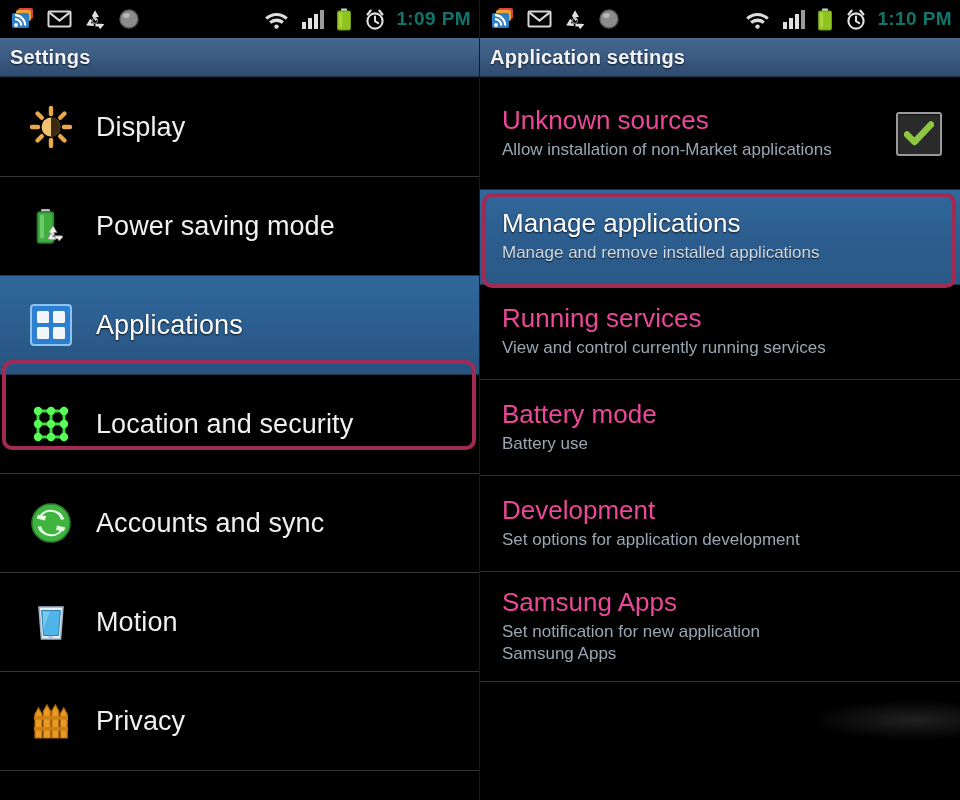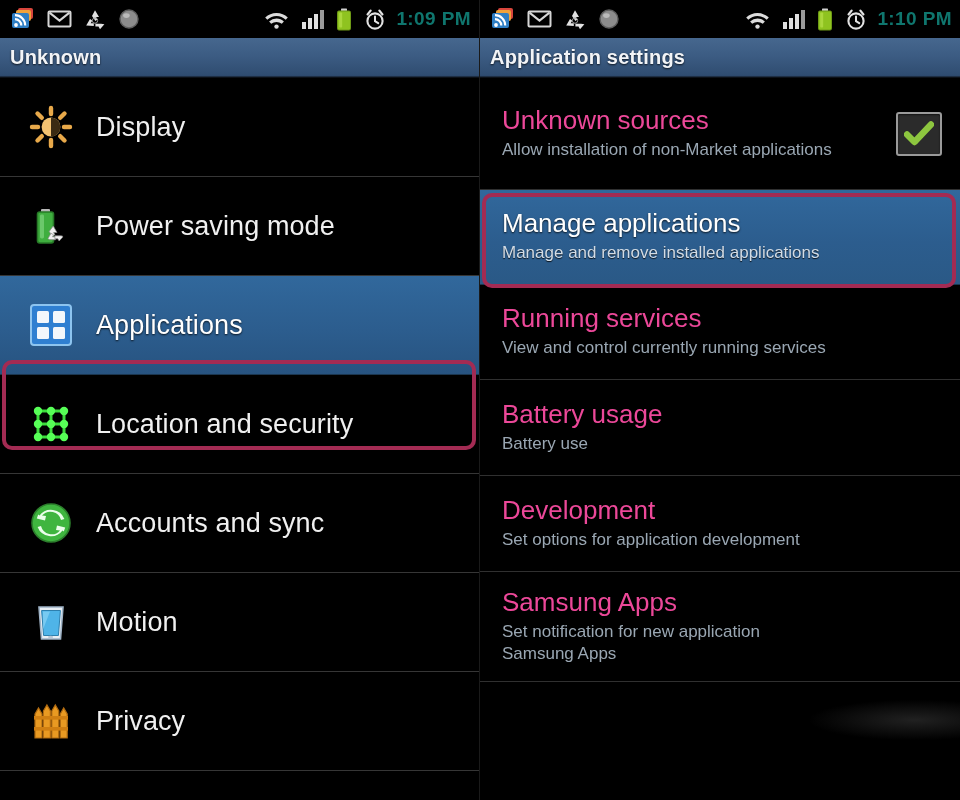--- a/index.html
+++ b/index.html
@@ -173,21 +173,21 @@
         <svg class="sb-icon" width="24" height="23" viewBox="0 0 24 23">
           <circle cx="12" cy="13" r="7.6" fill="none" stroke="#e2e2e2" stroke-width="2.1"></circle>
           <path d="M12 8.6v4.6l3.2 2" fill="none" stroke="#e2e2e2" stroke-width="2" stroke-linecap="round"></path>
           <path d="M4.6 6.4 7.6 2.6M19.4 6.4 16.4 2.6" stroke="#e2e2e2" stroke-width="2.3" stroke-linecap="round" fill="none"></path>
         </svg>
       </div>
       <div class="sb-time">1:09 PM</div>
     </div>
 
     <div class="titlebar">
-      <span class="titlebar-text">Unknown</span>
+      <span class="titlebar-text">Settings</span>
     </div>
 
     <div class="list">
 
       <div class="row row-left">
         <span class="ic">
           <svg width="46" height="46" viewBox="0 0 46 46">
             <g stroke="#e8a94a" stroke-width="4.4" stroke-linecap="round">
               <path d="M23 4v6M23 36v6M4 23h6M36 23h6M9.5 9.5l4.3 4.3M32.2 32.2l4.3 4.3M36.5 9.5l-4.3 4.3M13.8 32.2l-4.3 4.3"></path>
             </g>
@@ -406,21 +406,21 @@
             <div class="r-title">Running services</div>
             <div class="r-sub">View and control currently running services</div>
           </div>
         </div>
       </div>
 
 
       <div class="row row-right" style="min-height:96px; justify-content:center;">
         <div class="r-main">
           <div class="r-texts">
-            <div class="r-title">Battery usage</div>
+            <div class="r-title">Battery mode</div>
             <div class="r-sub">Battery use</div>
           </div>
         </div>
       </div>
 
       <div class="row row-right" style="min-height:96px; justify-content:center;">
         <div class="r-main">
           <div class="r-texts">
             <div class="r-title">Development</div>
             <div class="r-sub">Set options for application development</div>

